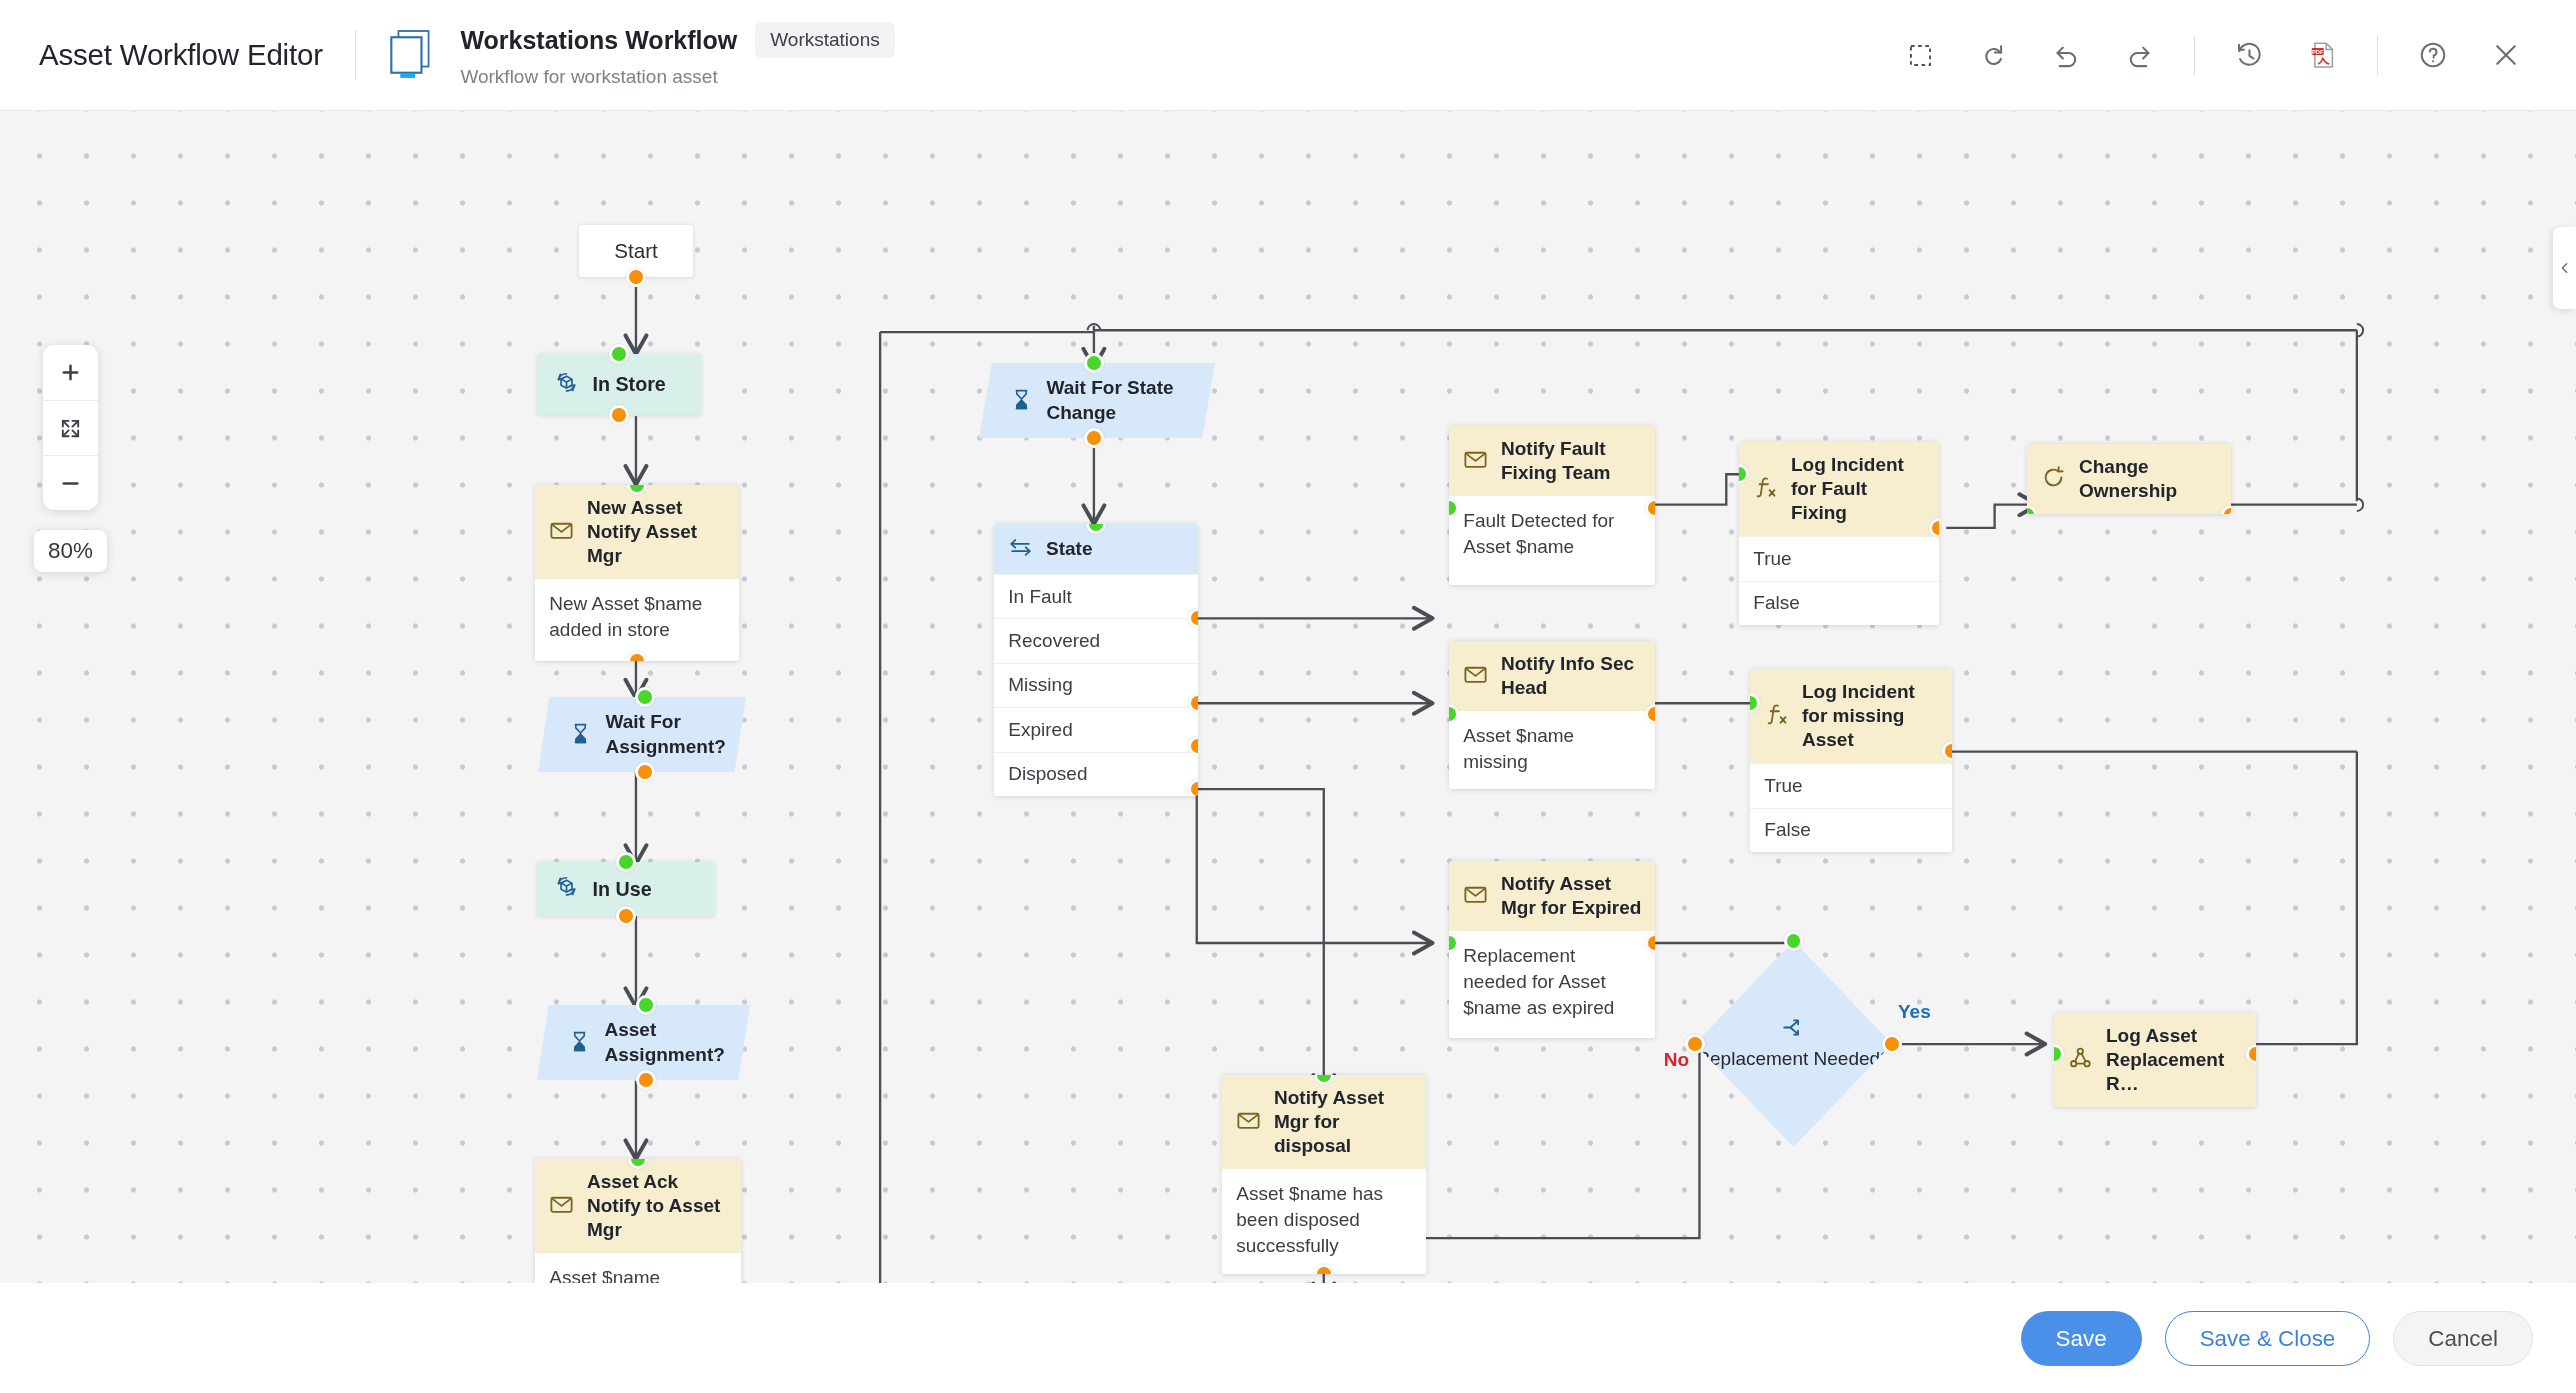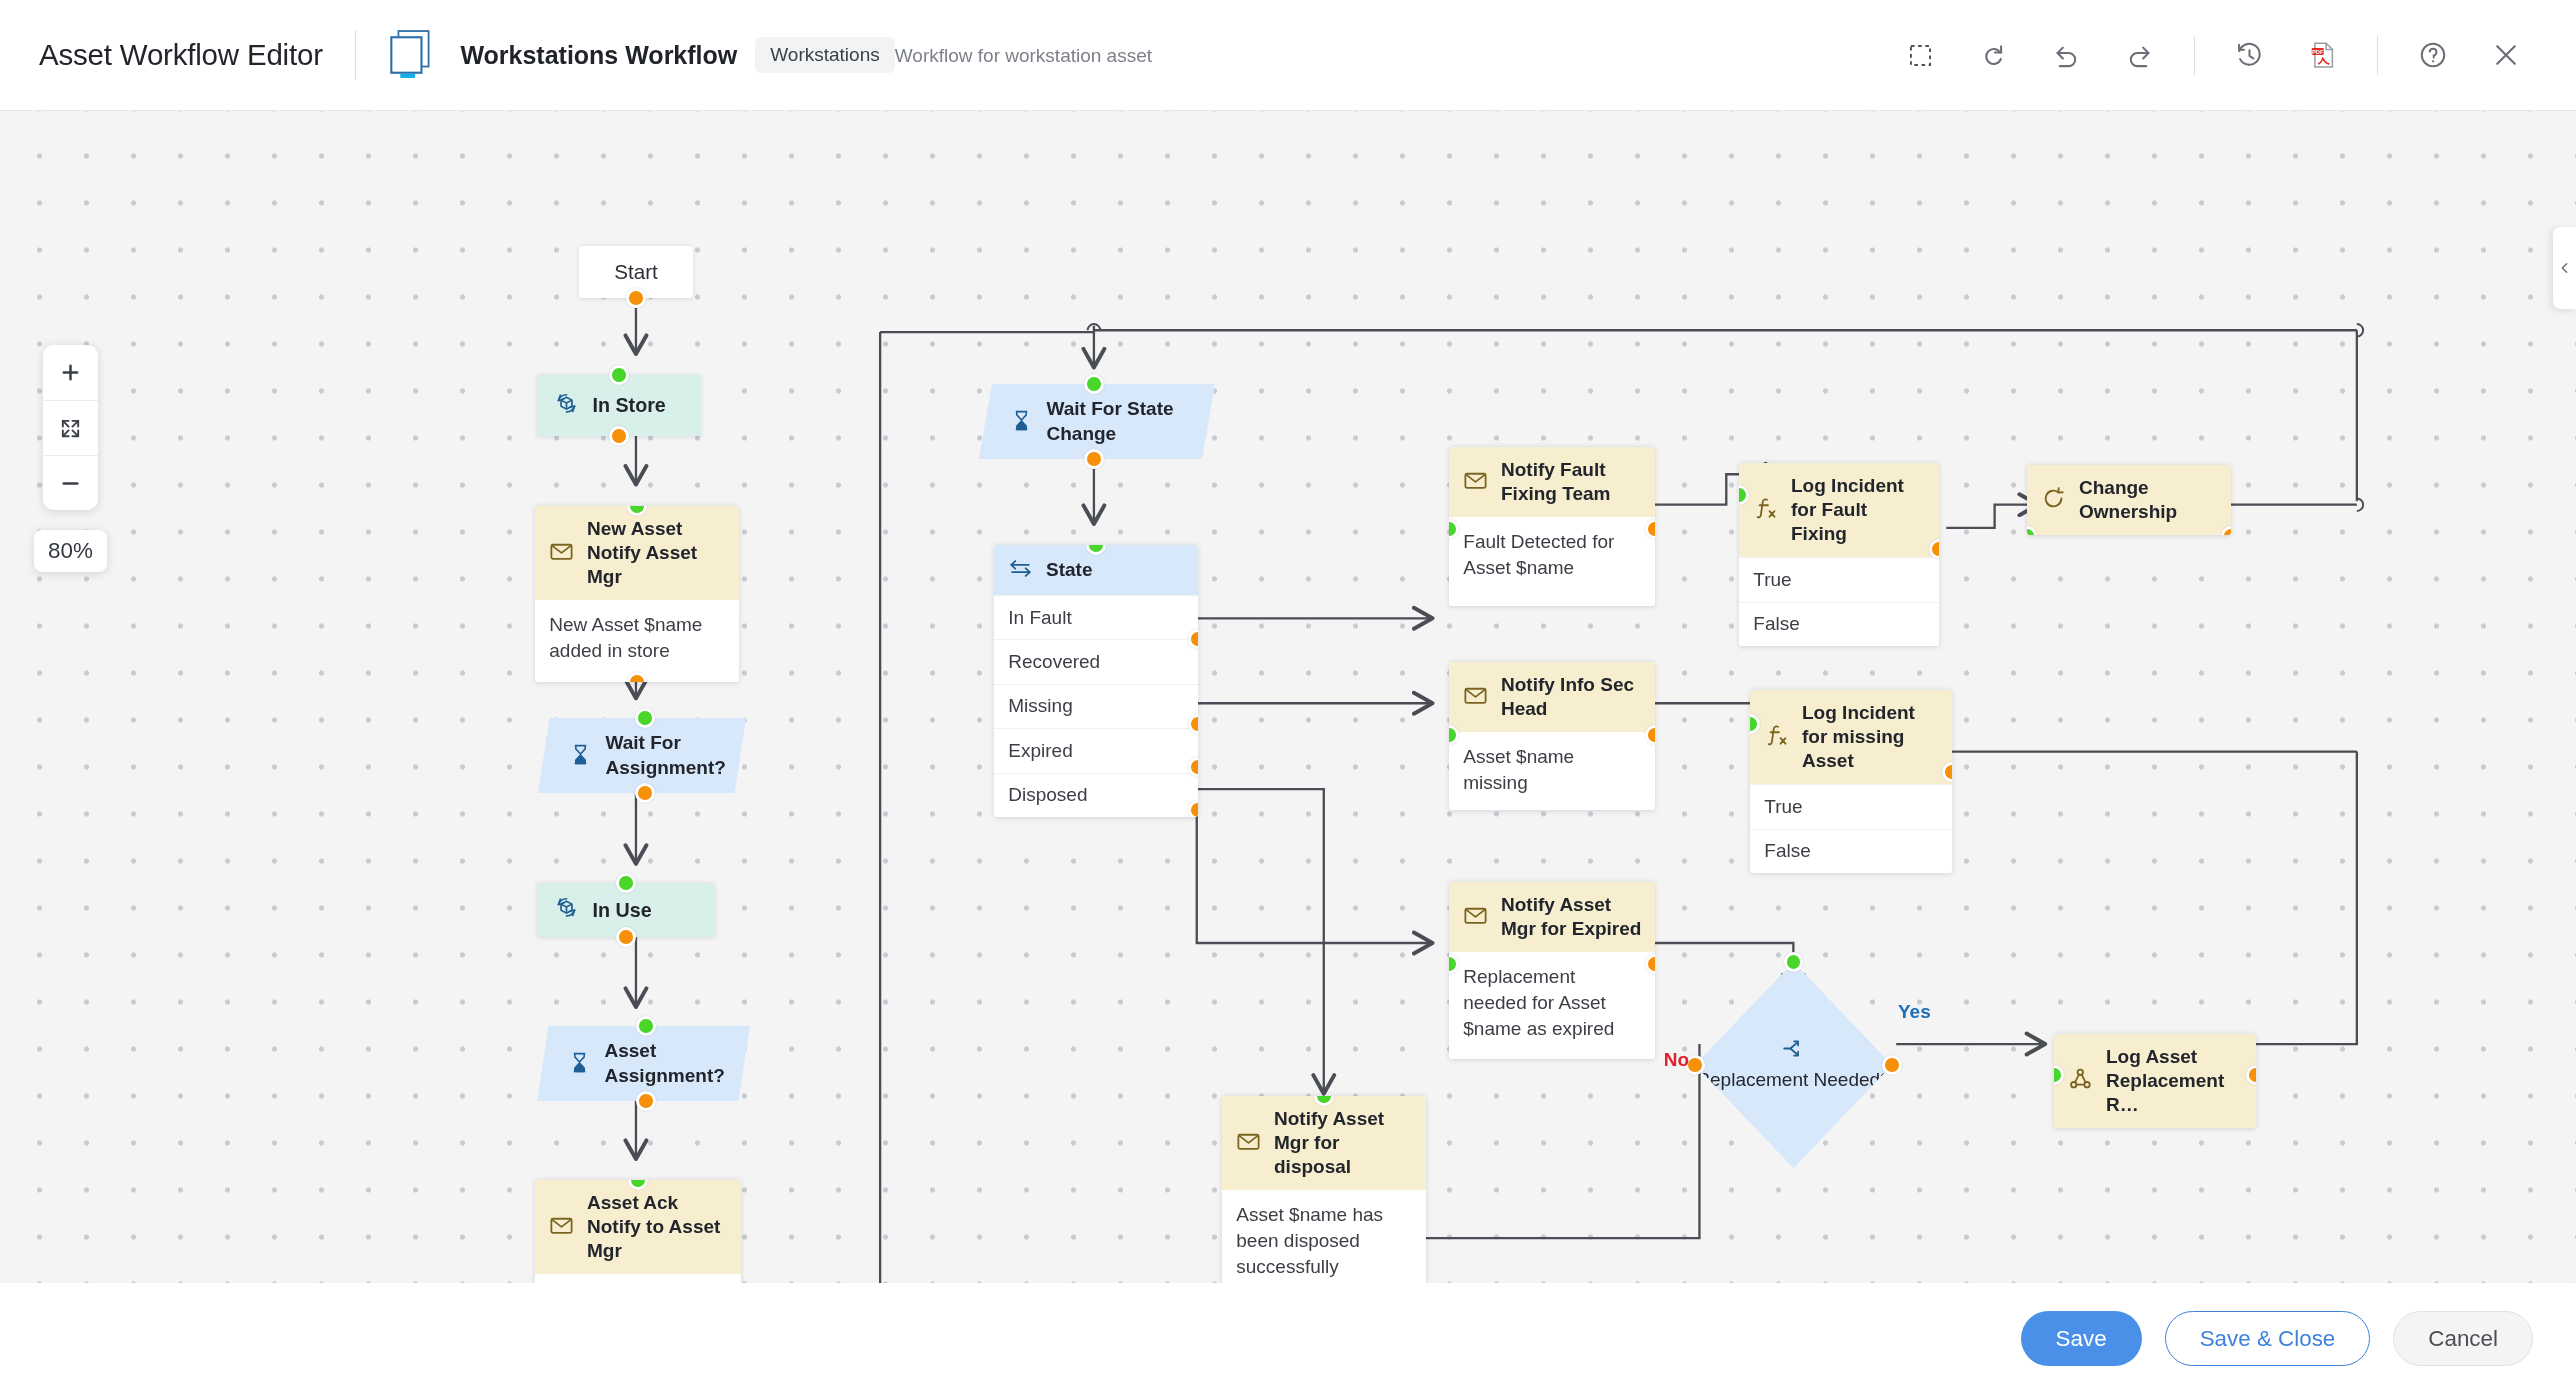--- a/index.html
+++ b/index.html
@@ -18,21 +18,21 @@
     display: flex; align-items: center;
     border-bottom: 0.9px solid #e8e8e8;
     z-index: 40;
   }
   .app-title {
     font-size: 29.5px; font-weight: 400; color: #21242b;
     margin-left: 39px; letter-spacing: -0.2px; white-space: nowrap;
   }
   .hdr-sep { width: 0.9px; height: 50px; background: #dcdee2; margin: 0 30px 0 32px; }
   .wf-icon { width: 55px; height: 52px; position: relative; flex: 0 0 auto; margin-right: 19.7px; }
-  .wf-block { display: flex; flex-direction: row; justify-content: space-between; }
+  .wf-block { display: flex; flex-direction: column; justify-content: space-between; }
   .wf-titlerow { display: flex; align-items: center; gap: 18px; }
   .wf-name { font-size: 25px; font-weight: 700; color: #20232a; white-space: nowrap; }
   .wf-badge {
     font-size: 19px; color: #3c4049; background: #f2f3f5;
     padding: 7.2px 15px; border-radius: 6.3px; white-space: nowrap; font-weight:400;
   }
   .wf-sub { font-size: 19px; color: #7c8089; margin-top: 8px; white-space: nowrap; }
 
   .hdr-tools { margin-left: auto; display: flex; align-items: center; margin-right: 34px; }
   .tool-btn {
@@ -74,21 +74,21 @@
   
   .collapse-handle {
     position: absolute; right: 0; top: 116px; width: 23px; height: 82px;
     background: #fff; border-radius: 7.2px 0 0 7.2px;
     box-shadow: -1.8px 1.8px 7.2px rgba(30,35,50,.12);
     display: flex; align-items: center; justify-content: center;
     cursor: pointer; z-index: 20; color: #6b6f78;
   }
 
   
-  .node { position: absolute; z-index: 10; margin-top: 21px; }
+  .node { position: absolute; z-index: 10; }
 
   .n-terminal {
     background: #ffffff; border-radius: 3.6px;
     box-shadow: 0 0.9px 4.5px rgba(30,35,50,.13);
     display: flex; align-items: center; justify-content: center;
     font-size: 20.6px; color: #2b2e35;
   }
 
   .n-card {
     border-radius: 3.6px; background: #ffffff;

